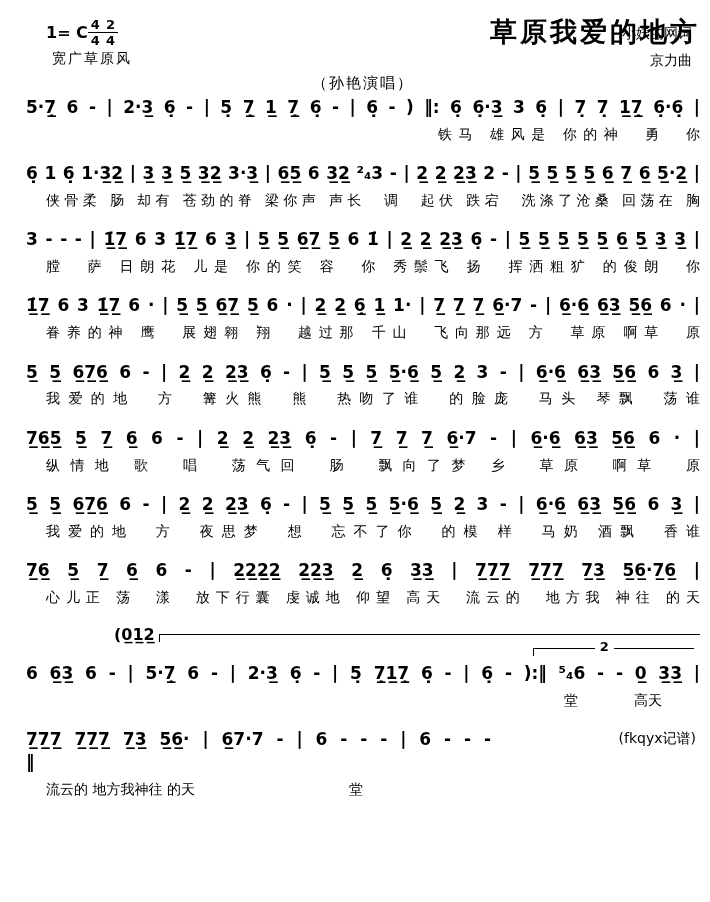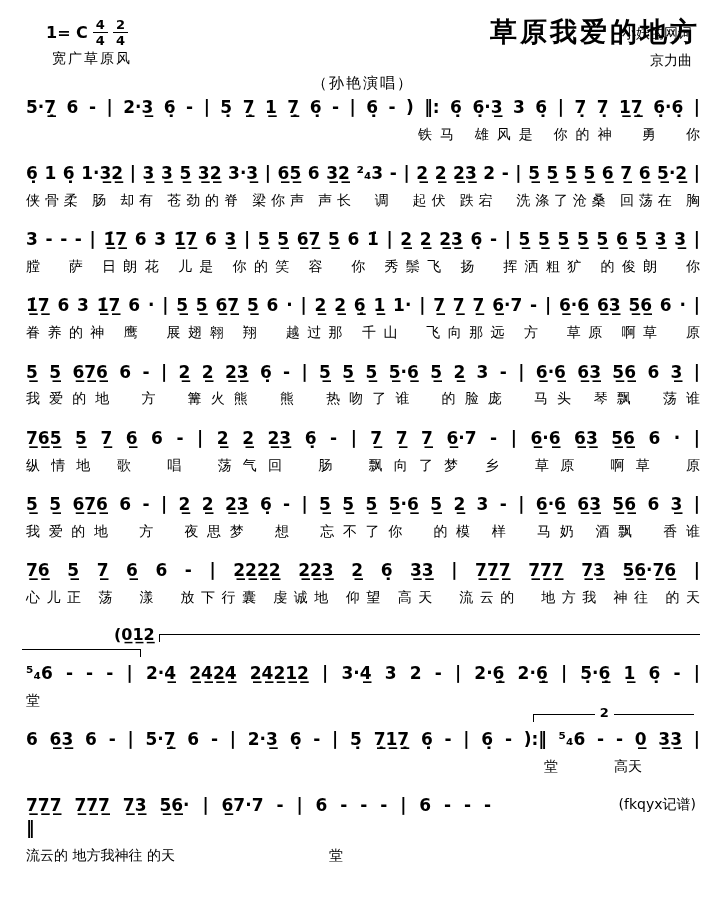--- a/index.html
+++ b/index.html
@@ -4,35 +4,35 @@
 <style>
   html,body{margin:0;padding:0;background:#ffffff;}
   body{width:710px;height:902px;overflow:hidden;color:#000;
        font-family:"DejaVu Sans",sans-serif;}
   .score{position:relative;width:710px;height:902px;box-sizing:border-box;
          padding:8px 10px 0 26px;}
 
   
   .header{position:relative;height:88px;}
   .key-block{position:absolute;left:20px;top:10px;font-size:16px;font-weight:bold;
-             display:flex;align-items:center;gap:5px;}
+             display:flex;align-items:center;}
   .meter{display:inline-block;text-align:center;font-size:13px;font-weight:bold;line-height:1;}
   .meter .top{display:block;border-bottom:1.5px solid #000;padding:0 3px 1px;}
   .meter .bottom{display:block;padding-top:1px;}
   .style-text{position:absolute;left:26px;top:42px;font-size:14px;letter-spacing:2px;}
   .title{text-align:right;font-size:27px;font-weight:bold;letter-spacing:3px;padding-top:6px;}
   .subtitle{text-align:center;font-size:15px;margin-top:24px;letter-spacing:2px;}
   .credits{position:absolute;right:8px;top:12px;text-align:right;font-size:14px;line-height:1.9;}
 
   
   .system{position:relative;margin-bottom:19px;}
   .notes{font-size:17px;font-weight:bold;line-height:1.35;
          text-align:justify;text-align-last:justify;}
   .lyrics{font-size:14px;line-height:1.3;margin-top:6px;min-height:18px;
-          text-align:justify;text-align-last:justify;}
+          text-align:justify;text-align-last:justify;margin-left:20px;}
   .sys2 .lyrics{padding-left:392px;}
   .left-lyrics .lyrics{text-align:left;text-align-last:left;}
   .sys11 .lyrics{padding-left:518px;}
   .sys12 .notes{text-align:left;text-align-last:left;word-spacing:7px;width:480px;}
   .transcriber{position:absolute;right:4px;top:2px;font-size:14px;font-weight:normal;}
 
   
   .pickup-row{display:flex;align-items:flex-start;height:24px;margin-bottom:13px;}
   .pickup-label{font-size:16px;font-weight:bold;padding-left:88px;white-space:pre;}
   .volta1-line{flex:1;height:7px;border-top:1.5px solid #000;border-left:1.5px solid #000;
@@ -109,25 +109,20 @@
   <div class="system sys9">
     <div class="notes">7̲6̲ 5̲ 7̲ 6̲ 6 - | 2̲2̲2̲2̲ 2̲2̲3̲ 2̲ 6̣ 3̲3̲ | 7̲7̲7̲ 7̲7̲7̲ 7̲3̲ 5̲6̲·7̲6̲ |</div>
     <div class="lyrics">心儿正 荡　漾　放下行囊 虔诚地 仰望 高天　流云的　地方我 神往 的天</div>
   </div>
 
   <div class="pickup-row">
     <span class="pickup-label">(0̲1̲2̲</span>
     <span class="volta1-line"></span>
   </div>
 
-  <div class="system left-lyrics sys10">
-    <span class="volta1b"></span>
-    <div class="notes">⁵₄6 - - - | 2·4̲ 2̲4̲2̲4̲ 2̲4̲2̲1̲2̲ | 3·4̲ 3 2 - | 2·6̲̣ 2·6̲̣ | 5̣·6̲̣ 1̲ 6̣ - |</div>
-    <div class="lyrics">堂</div>
-  </div>
 
   <div class="system left-lyrics sys11">
     <span class="volta2">
       <span class="num">2</span>
     </span>
     <div class="notes">6 6̲3̲ 6 - | 5·7̲̣ 6 - | 2·3̲ 6̣ - | 5̣ 7̲̣1̲7̲̣ 6̣ - | 6̣ - ):‖ ⁵₄6 - - 0̲ 3̲3̲ |</div>
     <div class="lyrics">堂　　　　高天</div>
   </div>
 
   <div class="system left-lyrics sys12">

